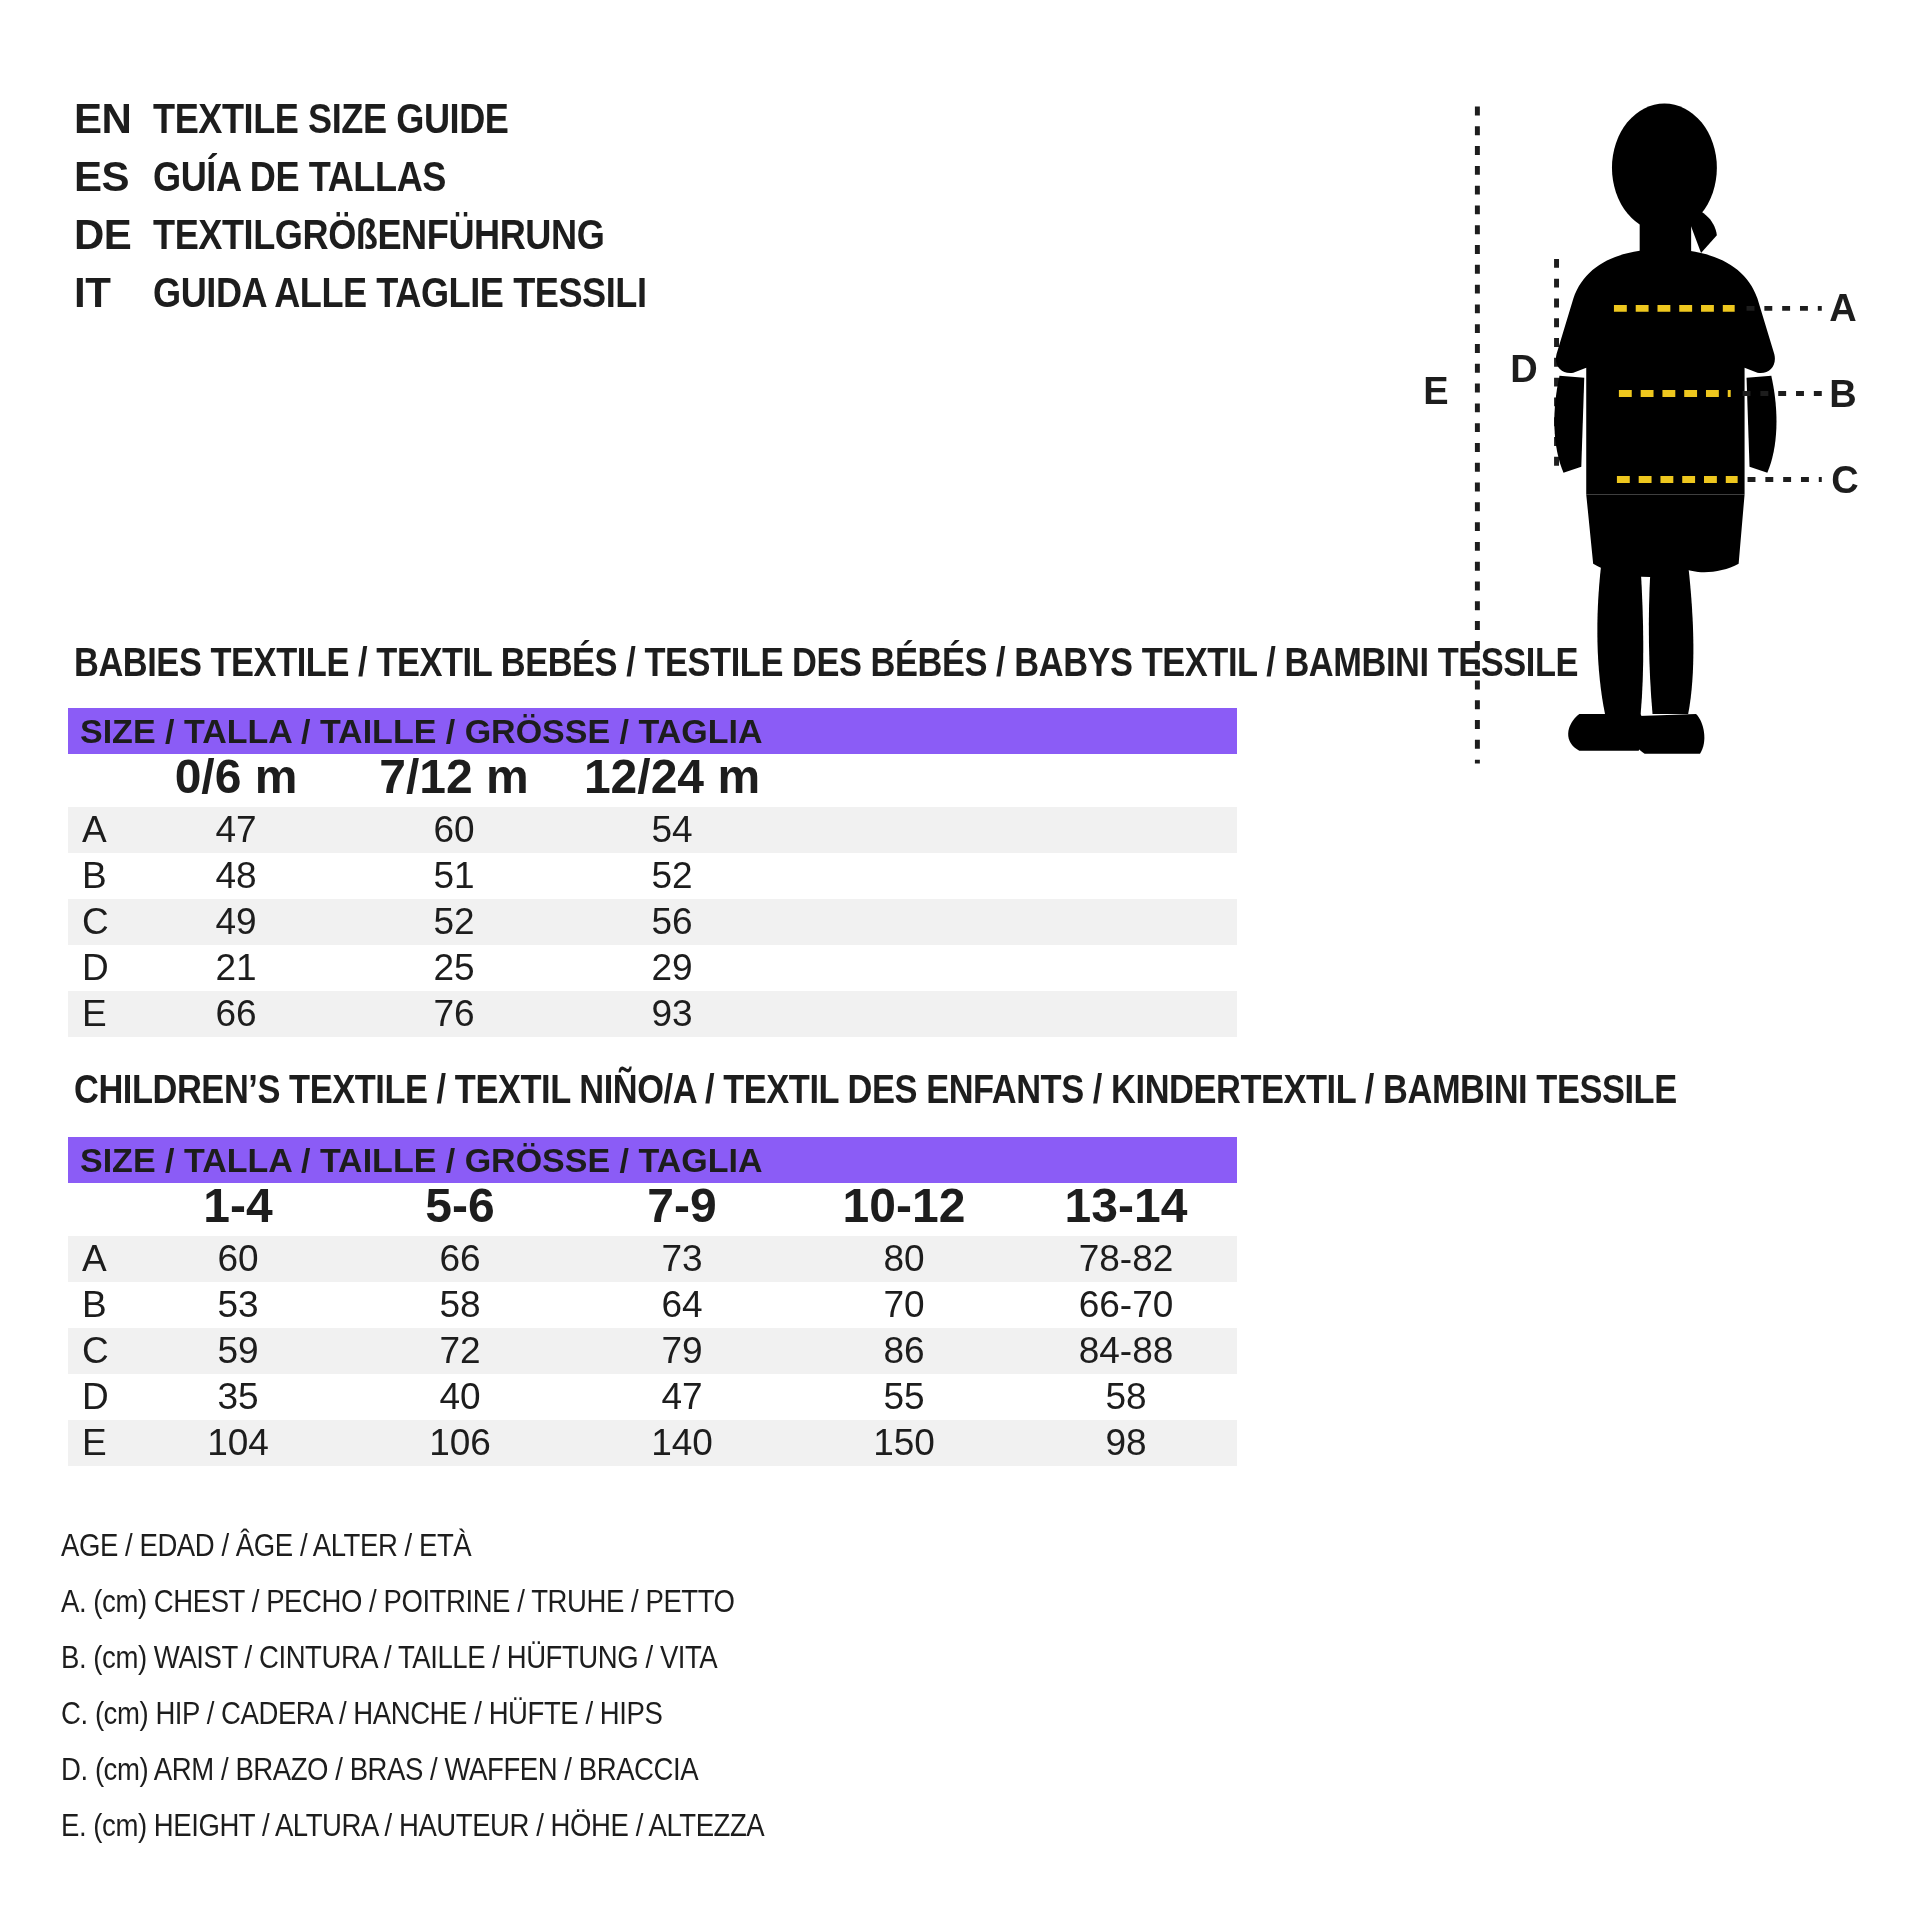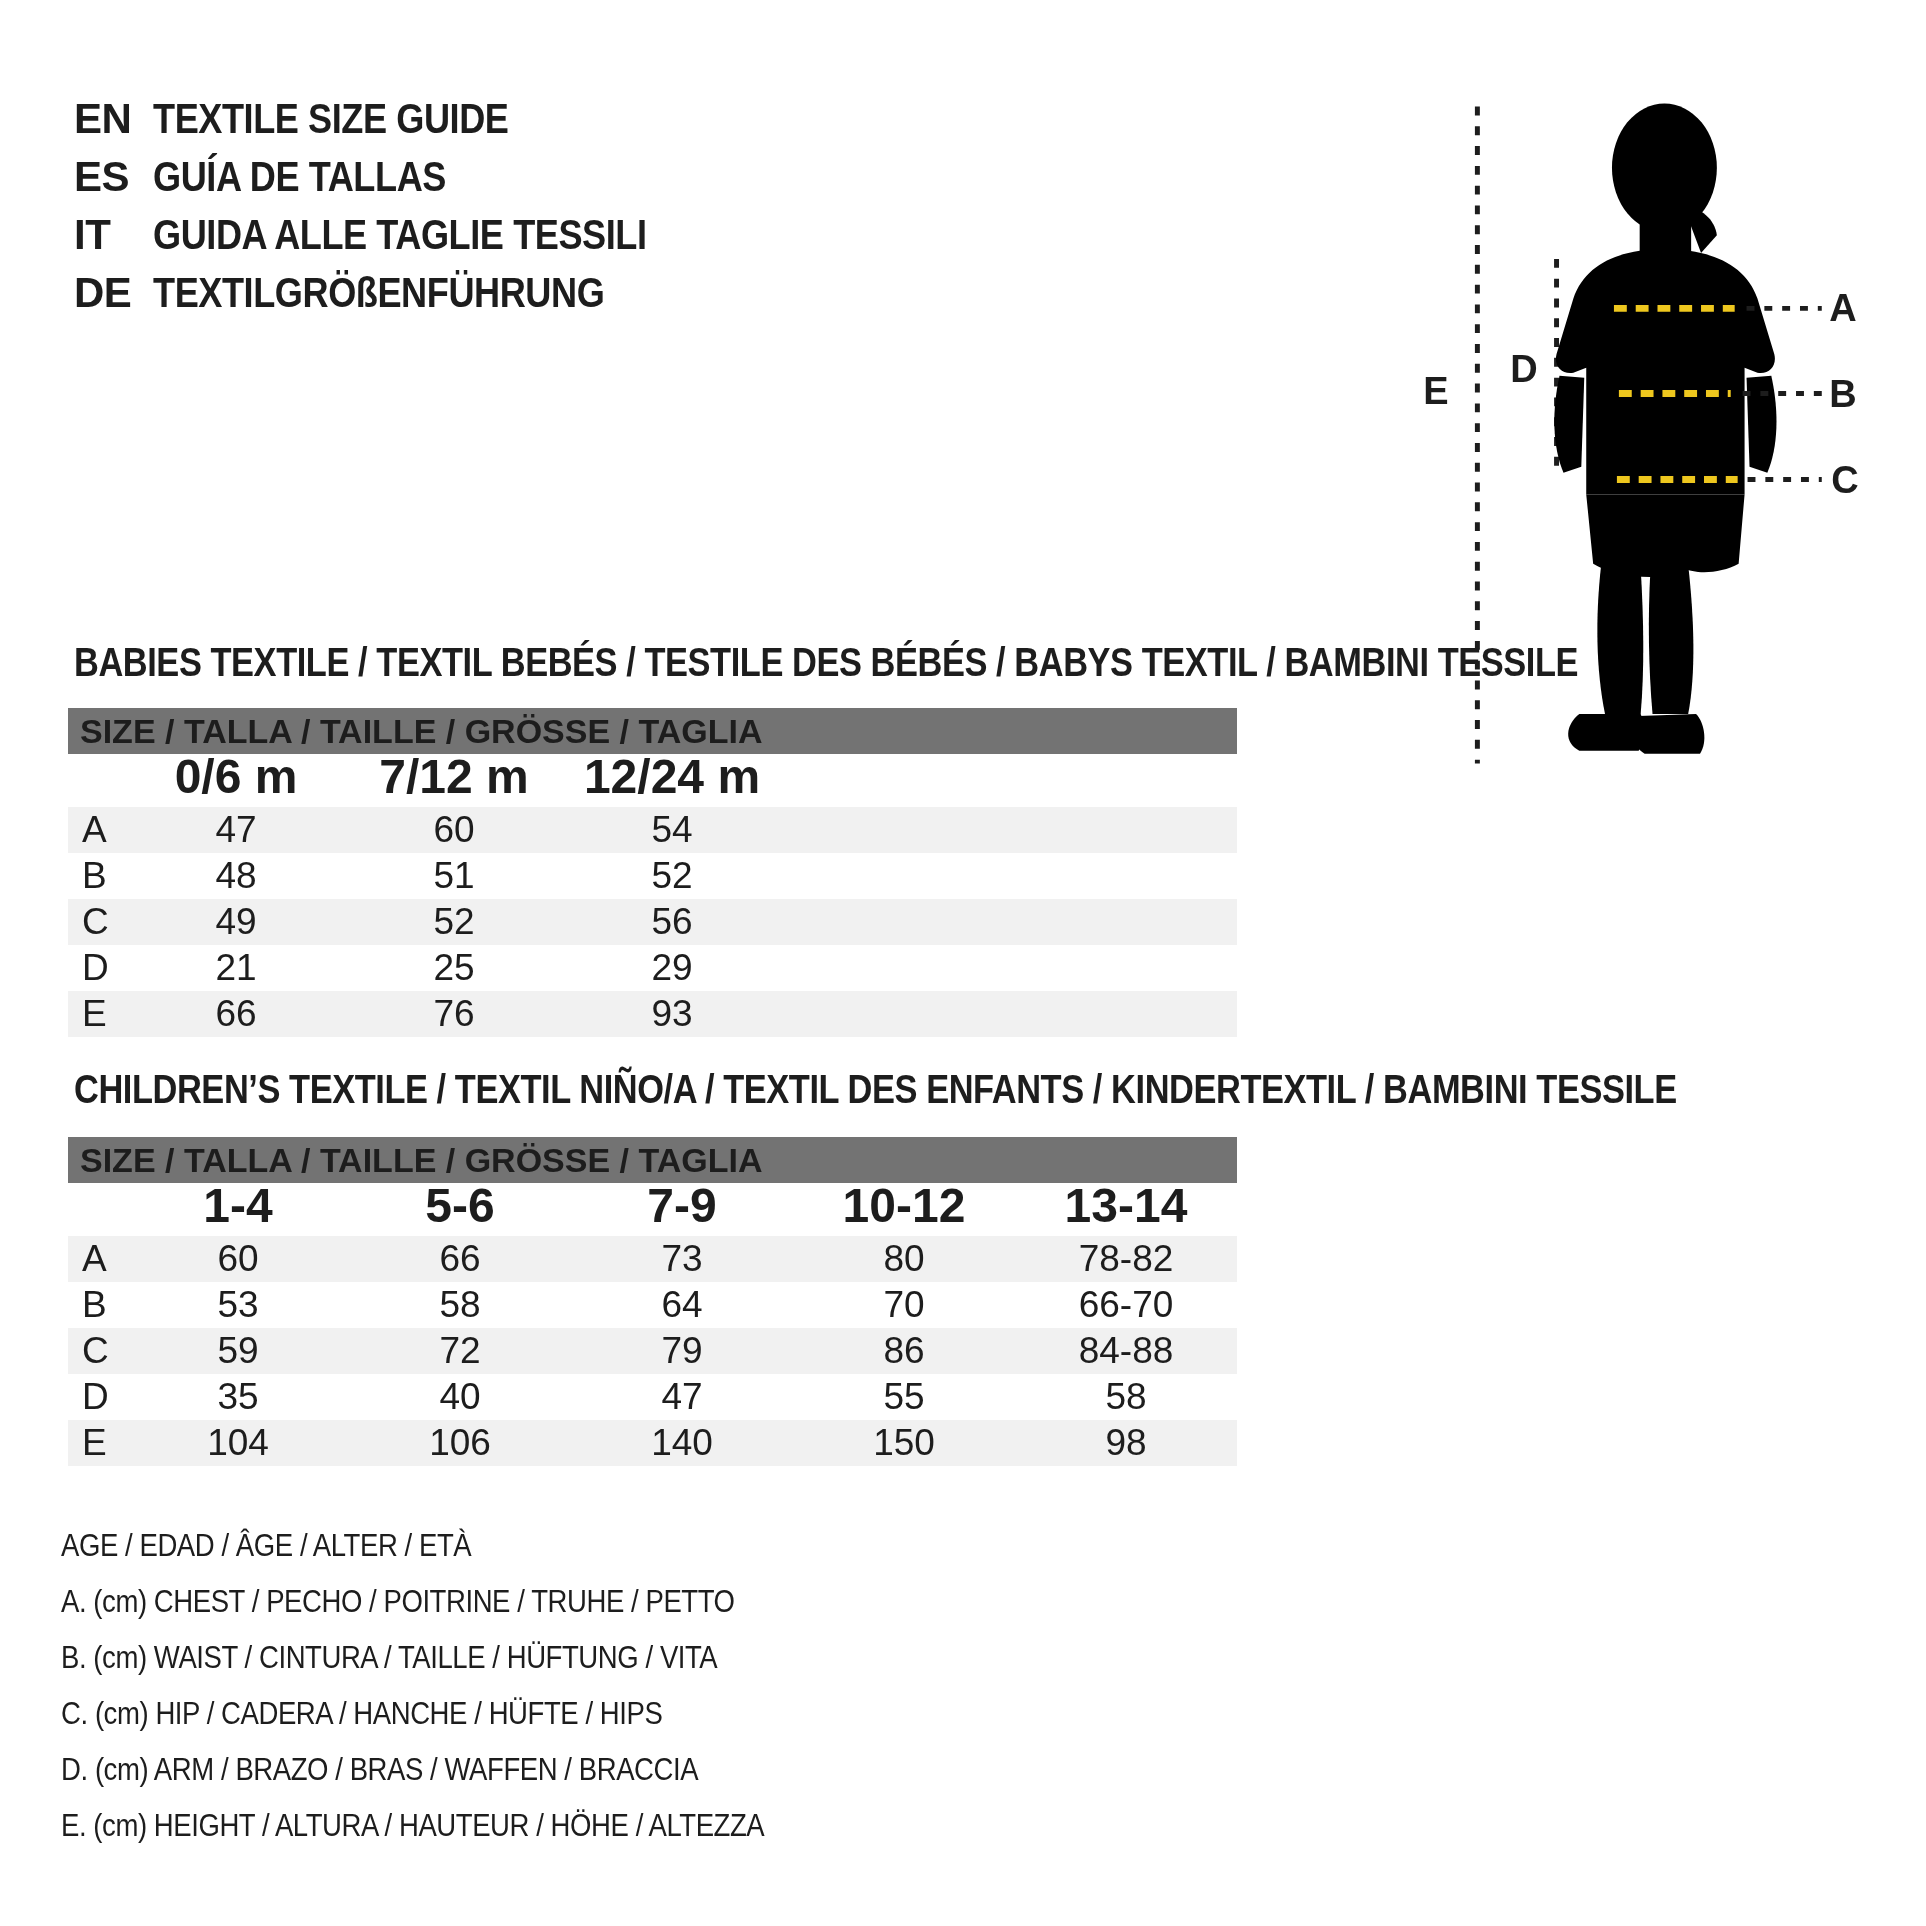--- a/index.html
+++ b/index.html
@@ -21,21 +21,21 @@
 
   
   .headline{position:absolute;left:74px;font-size:40px;font-weight:700;letter-spacing:-0.5px;white-space:nowrap;}
   .headline-babies{top:640px;}
   .headline-children{top:1067px;}
 
   
   .size-table{position:absolute;left:68px;width:1169px;}
   .table-babies{top:708px;}
   .table-children{top:1137px;}
-  .size-bar{height:46px;background:#737373;font-size:34px;font-weight:700;line-height:47px;padding-left:12px;box-sizing:border-box;}
+  .size-bar{height:46px;background:#8b5cf6;font-size:34px;font-weight:700;line-height:47px;padding-left:12px;box-sizing:border-box;}
   .grid-b{display:grid;grid-template-columns:59px 218px 218px 218px;}
   .grid-c{display:grid;grid-template-columns:59px 222px 222px 222px 222px 222px;}
   .cols-row{height:53px;line-height:46px;font-size:48px;font-weight:700;}
   .cols-row .colhead{text-align:center;}
   .data-row{height:46px;line-height:46px;font-size:37px;}
   .data-row .cell{text-align:center;}
   .row-label{padding-left:14px;}
   .stripe{background:#f1f1f1;}
 
   
@@ -50,26 +50,26 @@
   <section class="lang-list">
     <div class="lang-row">
       <span class="lang-code">EN</span>
       <span class="cond">TEXTILE SIZE GUIDE</span>
     </div>
     <div class="lang-row">
       <span class="lang-code">ES</span>
       <span class="cond">GUÍA DE TALLAS</span>
     </div>
     <div class="lang-row">
+      <span class="lang-code">DE</span>
+      <span class="cond">TEXTILGRÖßENFÜHRUNG</span>
+    </div>
+    <div class="lang-row">
       <span class="lang-code">IT</span>
       <span class="cond">GUIDA ALLE TAGLIE TESSILI</span>
-    </div>
-    <div class="lang-row">
-      <span class="lang-code">DE</span>
-      <span class="cond">TEXTILGRÖßENFÜHRUNG</span>
     </div>
   </section>
 
   <div class="figure">
     <svg width="541" height="762" viewBox="0 0 546 770">
 
       <line x1="92" y1="48" x2="92" y2="712" stroke="#1d1d1d" stroke-width="5" stroke-dasharray="9 11"></line>
 
       <line x1="172" y1="202" x2="172" y2="412" stroke="#1d1d1d" stroke-width="5" stroke-dasharray="9 11"></line>
 

